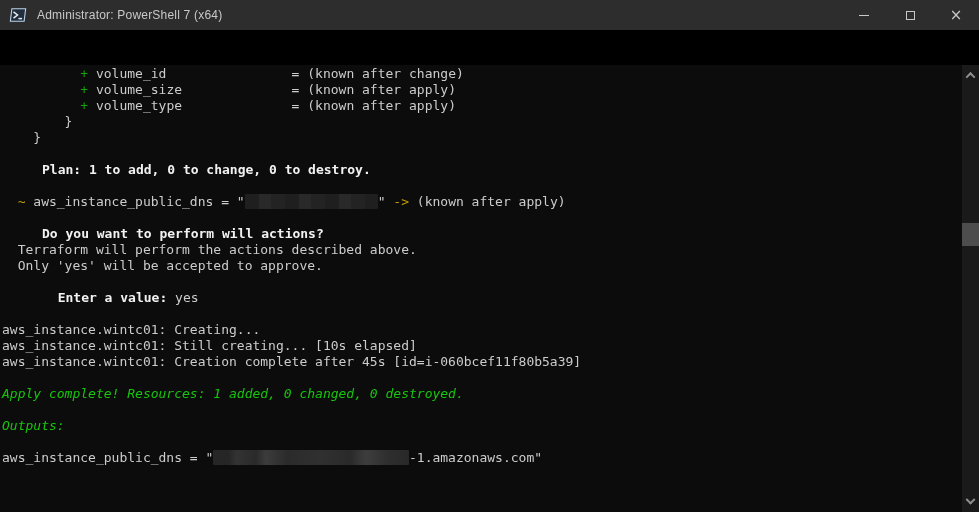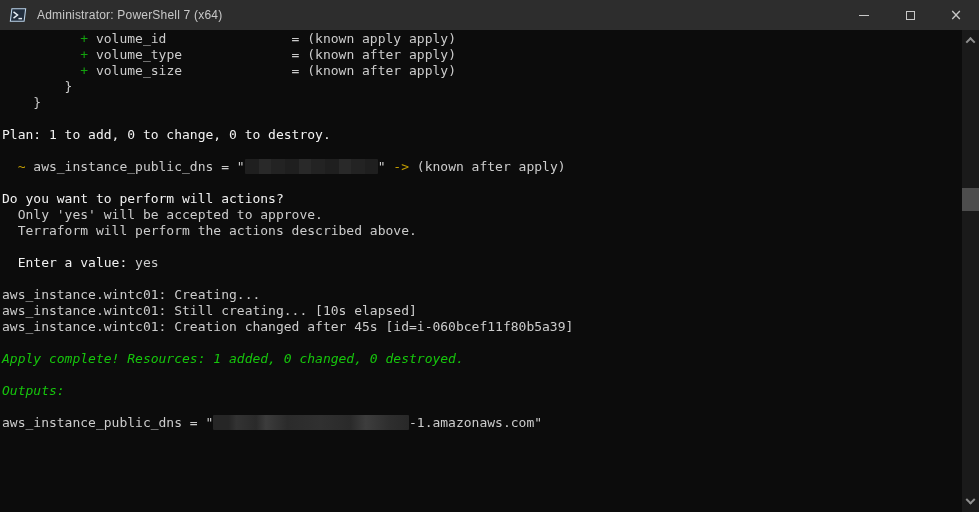--- a/index.html
+++ b/index.html
@@ -2,41 +2,41 @@
 <html style="--c-background: #0c0c0c; --c-foreground: #cccccc; --c-green: #13a10e; --c-bright_green: #16c60c; --c-yellow: #c19c00; --c-titlebar: #2d2d2d; --c-scrollbar_thumb: #4d4d4d;"><head>
 <meta charset="utf-8">
 <style>
   :root{
     --bg:#0c0c0c; --fg:#cccccc; --bold:#f2f2f2;
     --green:#13a10e; --bgreen:#16c60c; --yellow:#c19c00;
     --titlebar:#2d2d2d; --track:#1a1a1a; --thumb:#4d4d4d;
   }
   *{margin:0;padding:0;box-sizing:border-box;}
   body{width:979px;height:512px;overflow:hidden;background:#000;}
-  .window{width:979px;height:512px;display:flex;flex-direction:column;font-family:"Liberation Sans",sans-serif;}
+  .window{width:979px;height:512px;display:flex;flex-direction:column;font-family:"Liberation Sans",sans-serif;gap:35px;}
 
   
   .titlebar{height:30px;background:var(--titlebar);display:flex;align-items:center;flex:0 0 30px;}
   .titlebar .app-icon{width:18px;height:18px;margin-left:9px;margin-right:10px;display:flex;align-items:center;justify-content:center;}
   .titlebar .title{color:#c8c8c8;font-size:12px;letter-spacing:.2px;flex:1 1 auto;white-space:nowrap;overflow:hidden;}
   .controls{display:flex;height:30px;flex:0 0 auto;}
   .ctrl-btn{width:46px;height:30px;display:flex;align-items:center;justify-content:center;background:transparent;border:none;cursor:default;}
   .glyph-min{width:10px;height:1px;background:#c8c8c8;display:block;}
   .glyph-max{width:9px;height:9px;border:1px solid #c8c8c8;display:block;}
   .glyph-close{color:#c8c8c8;font-size:15px;line-height:1;font-family:"DejaVu Sans",sans-serif;}
 
   
   .terminal{position:relative;flex:1 1 auto;background:var(--bg);overflow:hidden;}
   .term-output{position:absolute;left:2px;top:1px;right:18px;
     font-family:"DejaVu Sans Mono","Liberation Mono",monospace;
     font-size:13px;line-height:16px;color:var(--fg);}
   .line{height:16px;white-space:pre;}
   .line span{white-space:pre;}
   .seg-d{color:var(--fg);}
-  .seg-b{color:var(--bold);font-weight:normal;}
+  .seg-b{color:var(--bold);font-weight:bold;margin-left:40px;}
   .seg-g{color:var(--green);}
   .seg-gb{color:var(--bgreen);font-style:italic;}
   .seg-y{color:var(--yellow);}
   .redact{display:inline-block;height:15px;vertical-align:-3px;border-radius:1px;}
   .redact-dark{background:repeating-linear-gradient(90deg,#1f1f1f 0 14px,#292929 14px 26px,#232323 26px 40px);}
   .redact-light{background:linear-gradient(90deg,#262626 0 8%,#333 12%,#2a2a2a 22%,#3c3c3c 27%,#2b2b2b 38%,#303030 55%,#2a2a2a 70%,#3d3d3d 78%,#2e2e2e 90%,#282828 100%);}
 
   
   .scrollbar{position:absolute;top:0;right:0;width:17px;bottom:0;background:var(--track);}
   .scroll-arrow{position:absolute;left:0;width:17px;height:16px;display:flex;align-items:center;justify-content:center;}
@@ -69,39 +69,39 @@
         <span class="glyph-max"></span>
       </button>
       <button class="ctrl-btn">
         <span class="glyph-close">×</span>
       </button>
     </div>
   </div>
 
   <div class="terminal">
     <div class="term-output">
-        <div class="line"><span class="seg-d">          </span><span class="seg-g">+</span><span class="seg-d"> volume_id                = (known apply apply)</span></div>
+        <div class="line"><span class="seg-d">          </span><span class="seg-g">+</span><span class="seg-d"> volume_id                = (known after change)</span></div>
+        <div class="line"><span class="seg-d">          </span><span class="seg-g">+</span><span class="seg-d"> volume_size              = (known after apply)</span></div>
         <div class="line"><span class="seg-d">          </span><span class="seg-g">+</span><span class="seg-d"> volume_type              = (known after apply)</span></div>
-        <div class="line"><span class="seg-d">          </span><span class="seg-g">+</span><span class="seg-d"> volume_size              = (known after apply)</span></div>
         <div class="line"><span class="seg-d">        }</span></div>
         <div class="line"><span class="seg-d">    }</span></div>
         <div class="line">&nbsp;</div>
         <div class="line"><span class="seg-b">Plan: 1 to add, 0 to change, 0 to destroy.</span></div>
         <div class="line">&nbsp;</div>
         <div class="line"><span class="seg-d">  </span><span class="seg-y">~</span><span class="seg-d"> aws_instance_public_dns = "</span><span class="redact redact-dark" style="width: 17ch;"></span><span class="seg-d">" </span><span class="seg-y">-&gt;</span><span class="seg-d"> (known after apply)</span></div>
         <div class="line">&nbsp;</div>
         <div class="line"><span class="seg-b">Do you want to perform will actions?</span></div>
+        <div class="line"><span class="seg-d">  Terraform will perform the actions described above.</span></div>
         <div class="line"><span class="seg-d">  Only 'yes' will be accepted to approve.</span></div>
-        <div class="line"><span class="seg-d">  Terraform will perform the actions described above.</span></div>
         <div class="line">&nbsp;</div>
         <div class="line"><span class="seg-b">  Enter a value: </span><span class="seg-d">yes</span></div>
         <div class="line">&nbsp;</div>
         <div class="line"><span class="seg-d">aws_instance.wintc01: Creating...</span></div>
         <div class="line"><span class="seg-d">aws_instance.wintc01: Still creating... [10s elapsed]</span></div>
-        <div class="line"><span class="seg-d">aws_instance.wintc01: Creation changed after 45s [id=i-060bcef11f80b5a39]</span></div>
+        <div class="line"><span class="seg-d">aws_instance.wintc01: Creation complete after 45s [id=i-060bcef11f80b5a39]</span></div>
         <div class="line">&nbsp;</div>
         <div class="line"><span class="seg-gb">Apply complete! Resources: 1 added, 0 changed, 0 destroyed.</span></div>
         <div class="line">&nbsp;</div>
         <div class="line"><span class="seg-gb">Outputs:</span></div>
         <div class="line">&nbsp;</div>
         <div class="line"><span class="seg-d">aws_instance_public_dns = "</span><span class="redact redact-light" style="width: 25ch;"></span><span class="seg-d">-1.amazonaws.com"</span></div>
       </div>
 
     <div class="scrollbar">
       <div class="scroll-arrow up">

